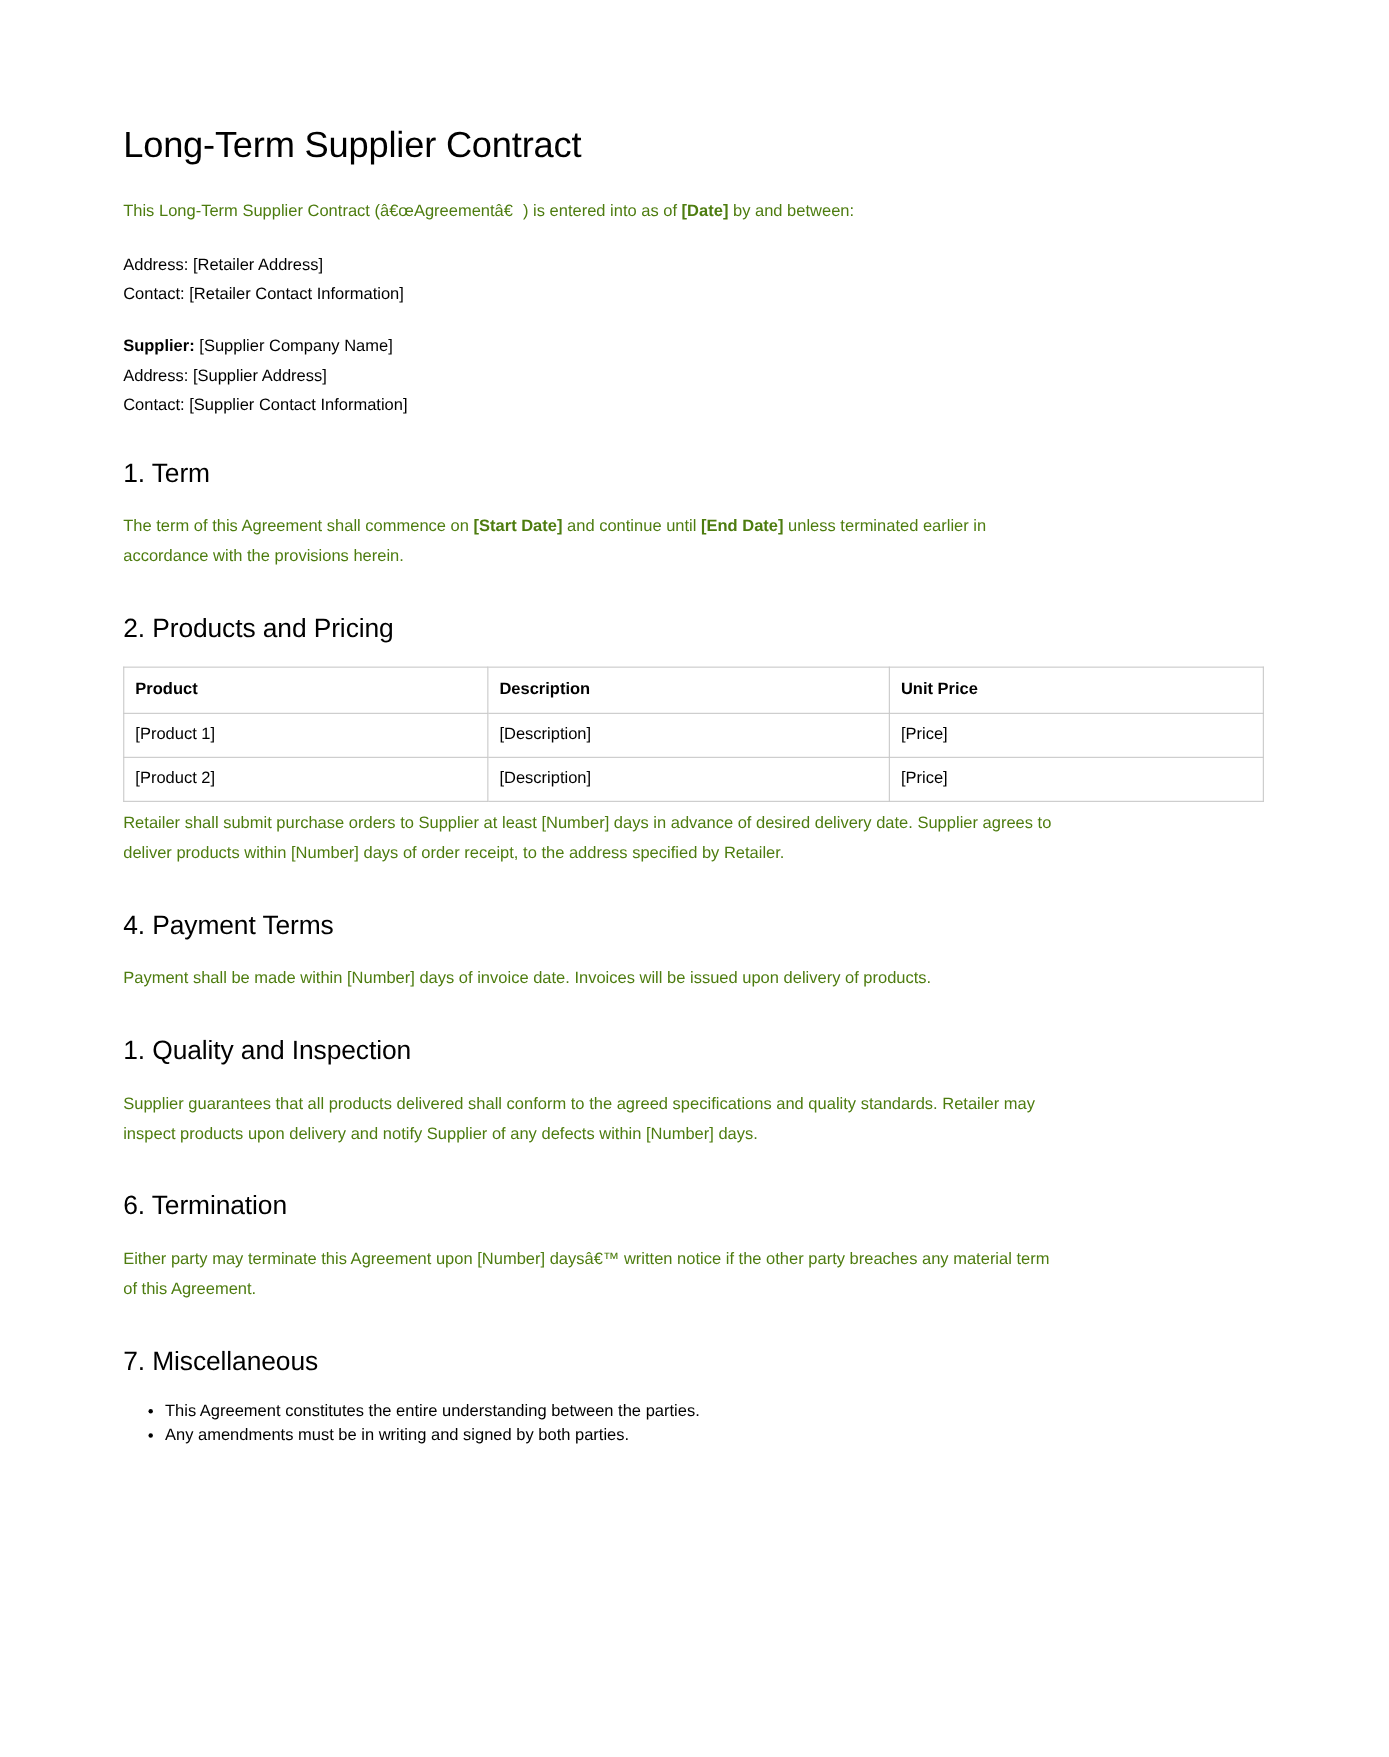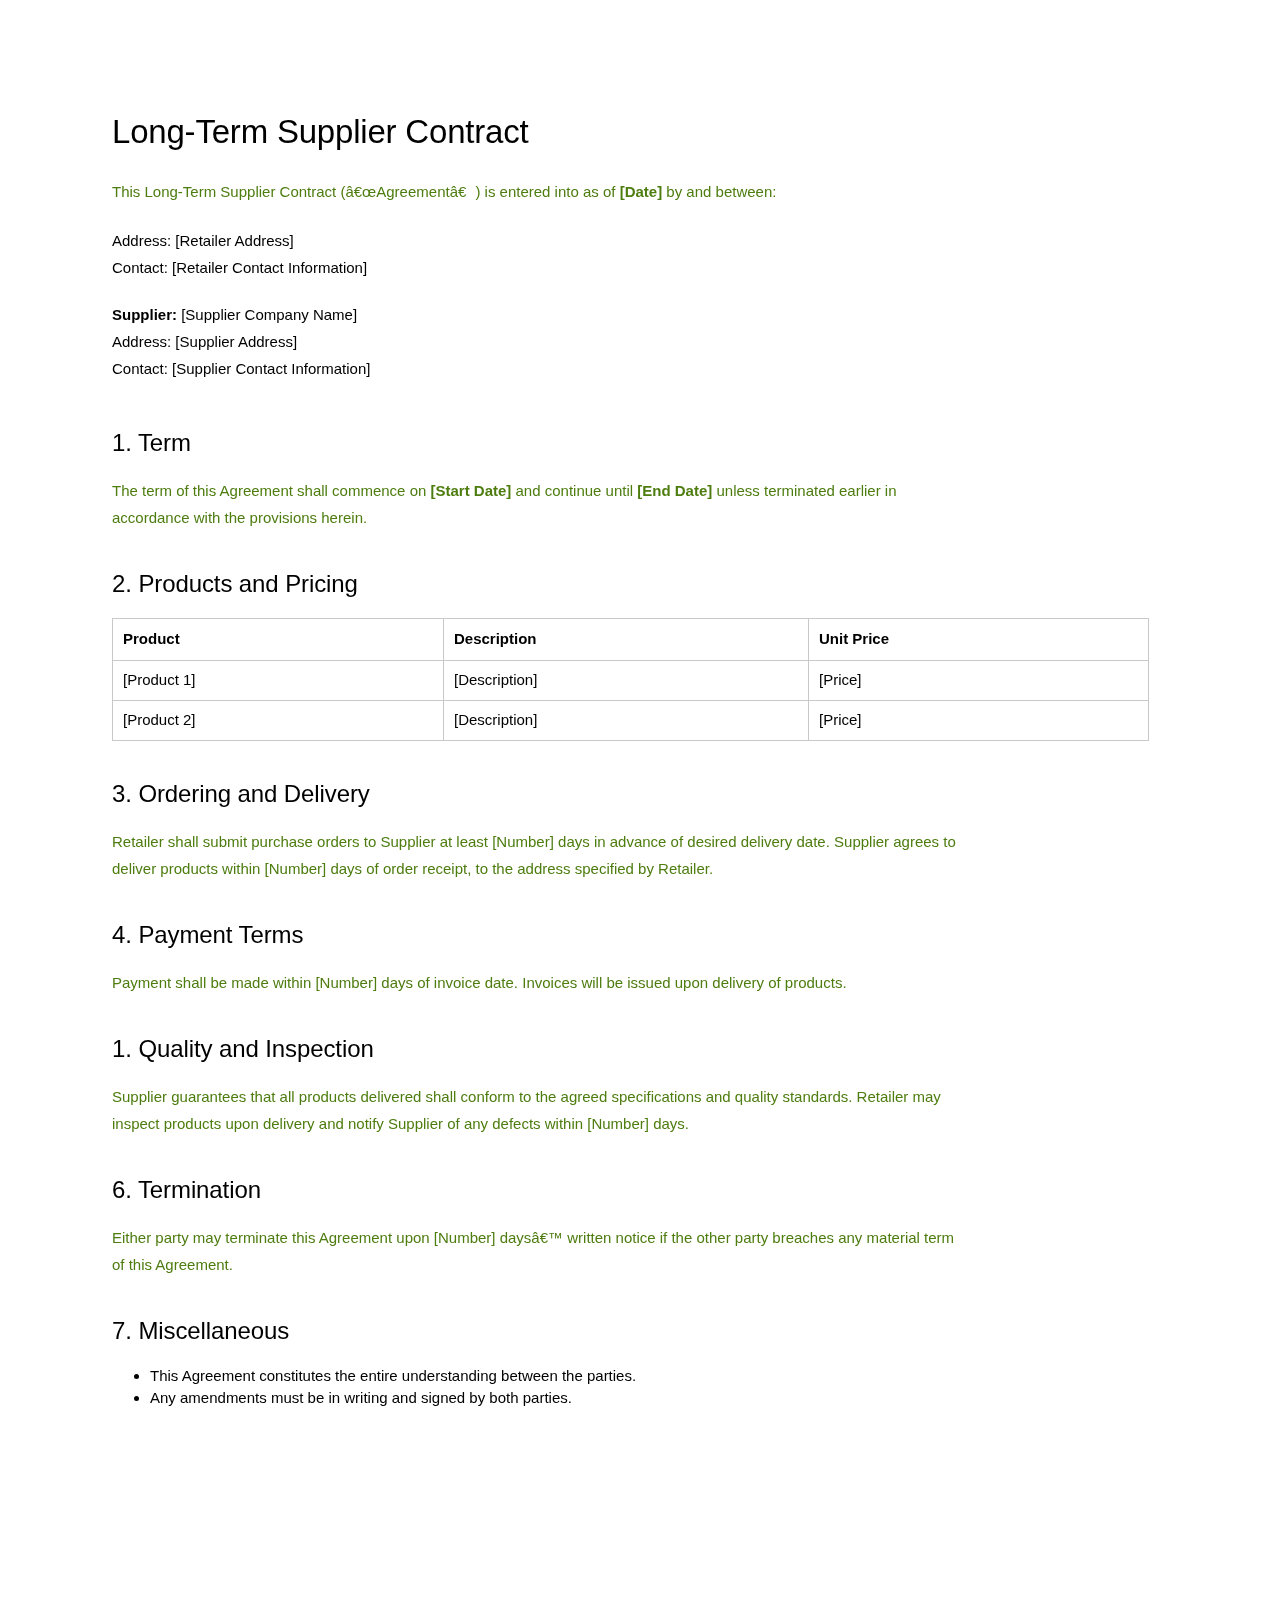--- a/index.html
+++ b/index.html
@@ -41,21 +41,21 @@
   }
   .party-block .line { display: block; }
   .party-block b { font-weight: bold; }
   h2.section-heading {
     font-size: 24px;
     font-weight: normal;
     line-height: 1.25;
     margin: 38px 0 19px 0;
     letter-spacing: -0.1px;
   }
-  h2.section-heading.first { margin-top: 46px; }
+  h2.section-heading.first { margin-top: 34px; }
   b, strong { font-weight: bold; }
 
   table.pricing-table {
     border-collapse: collapse;
     width: 1036px;
     margin: 0 0 6px 0;
     table-layout: fixed;
   }
   table.pricing-table th,
   table.pricing-table td {
@@ -131,21 +131,20 @@
         <td>[Price]</td>
       </tr>
       <tr>
         <td>[Product 2]</td>
         <td>[Description]</td>
         <td>[Price]</td>
       </tr>
     </tbody>
   </table>
 
-  <h2 class="section-heading">3. Ordering and Delivery</h2>
   <p class="body-text">Retailer shall submit purchase orders to Supplier at least [Number] days in advance of desired delivery date. Supplier agrees to deliver products within [Number] days of order receipt, to the address specified by Retailer.</p>
 
   <h2 class="section-heading">4. Payment Terms</h2>
   <p class="body-text">Payment shall be made within [Number] days of invoice date. Invoices will be issued upon delivery of products.</p>
 
   <h2 class="section-heading">1. Quality and Inspection</h2>
   <p class="body-text">Supplier guarantees that all products delivered shall conform to the agreed specifications and quality standards. Retailer may inspect products upon delivery and notify Supplier of any defects within [Number] days.</p>
 
   <h2 class="section-heading">6. Termination</h2>
   <p class="body-text">Either party may terminate this Agreement upon [Number] daysâ€™ written notice if the other party breaches any material term of this Agreement.</p>

